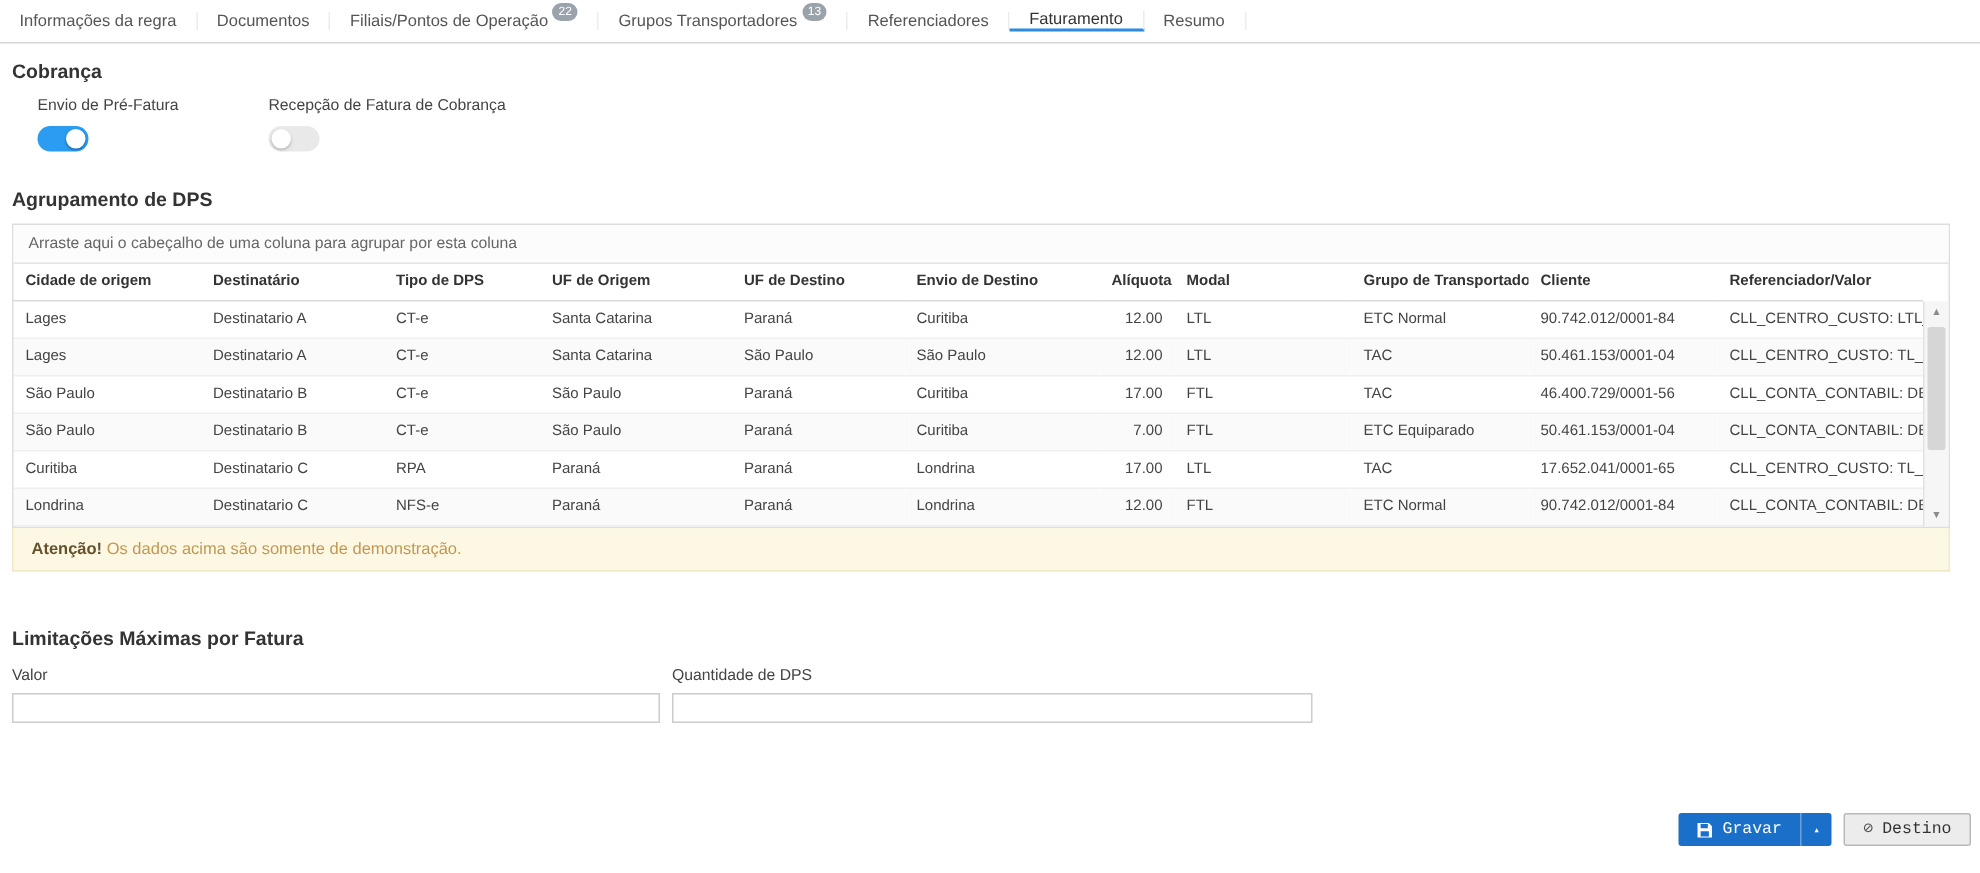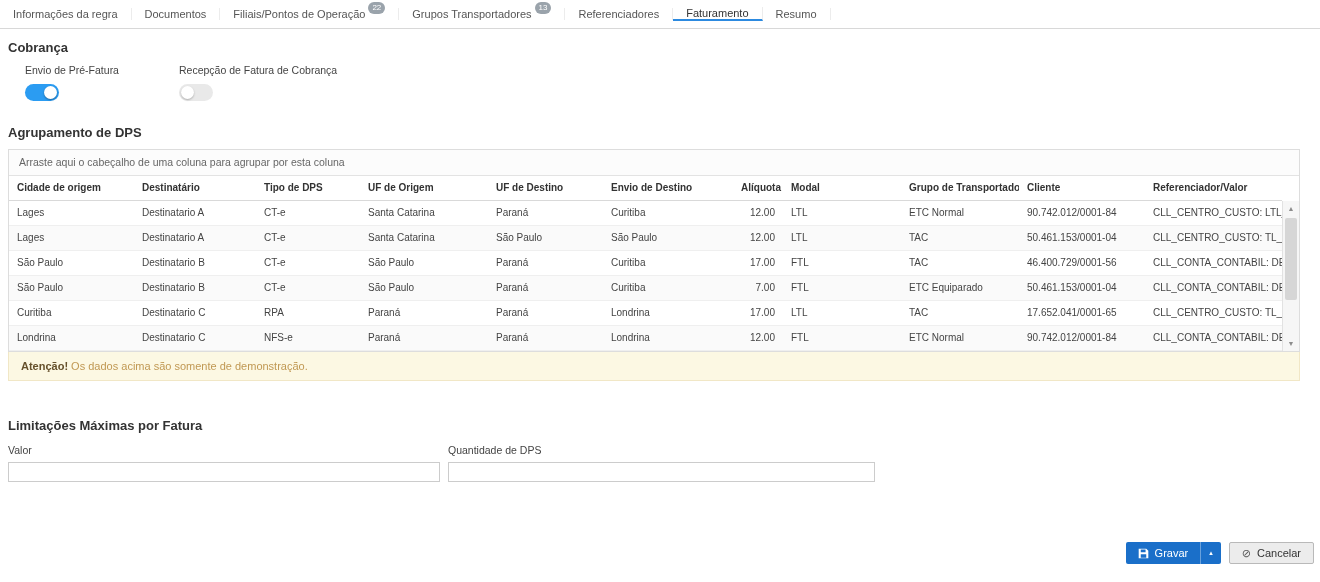--- a/index.html
+++ b/index.html
@@ -72,21 +72,21 @@
   .limitacoes { margin:37px 8px 0; }
   .fields { display:flex; gap:8px; margin-top:11px; }
   .field { display:flex; flex-direction:column; }
   .field label { font-size:10.5px; color:#444; margin-bottom:6px; }
   .field input { border:1px solid #ccc; height:20px; font-size:11px; padding:0 6px; outline:none;
                  font-family:inherit; color:#333; }
   .field.valor input { width:432px; }
   .field.qtd   input { width:427px; }
 
   
-  .actions { position:absolute; right:6px; bottom:18px; display:flex; gap:8px; }
+  .actions { position:absolute; right:6px; bottom:18px; display:flex; gap:8px;font-family:Liberation Mono, monospace; }
   .btn-gravar { display:flex; align-items:stretch; background:#1a6fc9; color:#fff; font-size:11px;
                 border-radius:2px; overflow:hidden; cursor:pointer; }
   .g-main { display:flex; align-items:center; gap:6px; padding:5px 12px; }
   .g-divider { width:1px; background:rgba(255,255,255,.35); }
   .g-caret { display:flex; align-items:center; padding:0 8px; font-size:7px; }
   .btn-cancelar { display:flex; align-items:center; gap:6px; background:#ececec; border:1px solid #b9b9b9;
                   color:#333; font-size:11px; padding:4px 12px; border-radius:2px; cursor:pointer; }
   .c-icon { font-size:11px; color:#555; line-height:1; }
 </style>
 </head>
@@ -284,17 +284,17 @@
         <svg width="11" height="11" viewBox="0 0 16 16">
           <path fill="#fff" fill-rule="evenodd" d="M1 1h11l3 3v11H1V1zm3 1v4h7V2H4zm0 7v5h8V9H4z"></path>
         </svg>
         <span>Gravar</span>
       </span>
       <span class="g-divider"></span>
       <span class="g-caret">▴</span>
     </div>
     <div class="btn-cancelar">
       <span class="c-icon">⊘</span>
-      <span>Cancelar</span>
+      <span>Destino</span>
     </div>
   </div>
 
 </div>
 
 </body></html>

